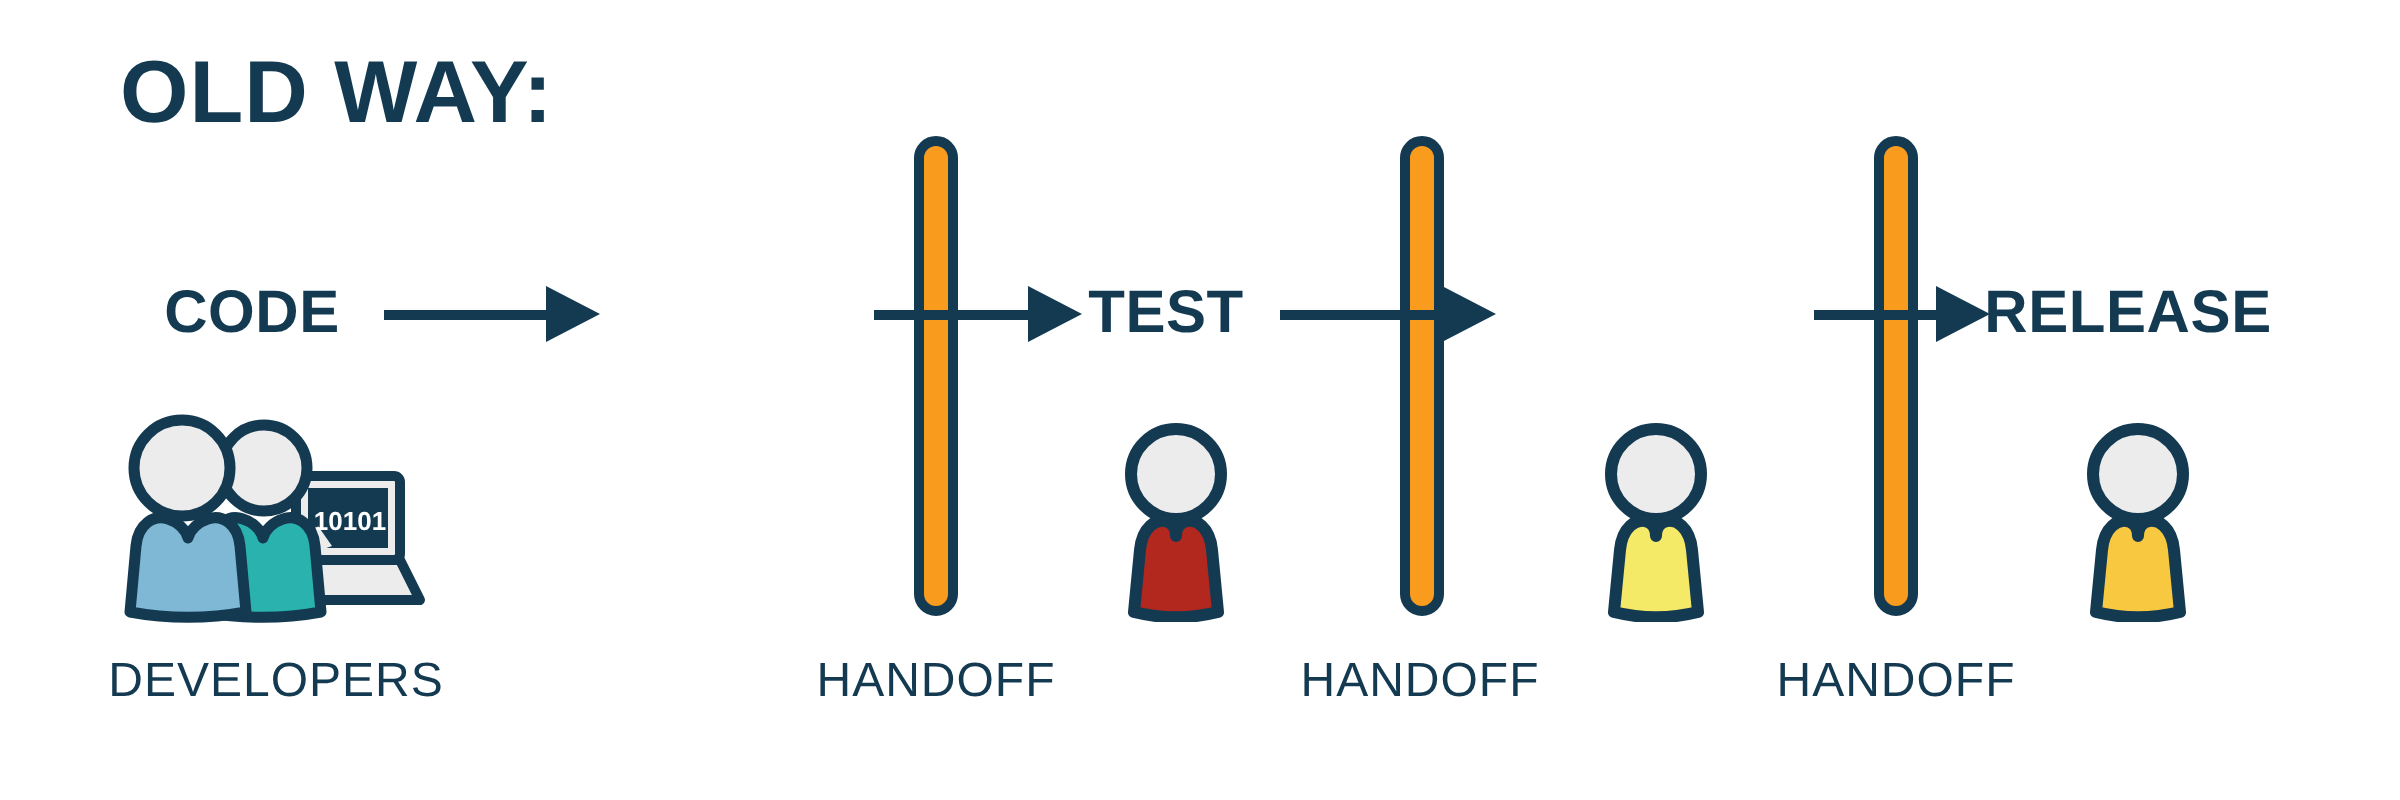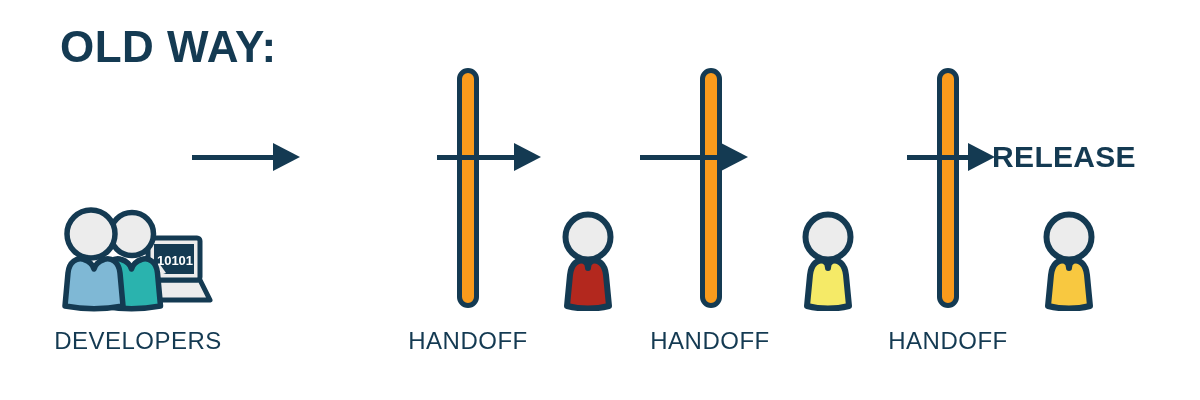--- a/index.html
+++ b/index.html
@@ -70,20 +70,22 @@
     font-family:"Liberation Sans", sans-serif;
   }
 </style>
 </head>
 <body>
 
 <div class="canvas">
 
   <div class="title">OLD WAY:</div>
 
+  <div class="stage" style="left:126px">CODE</div>
+  <div class="stage" style="left:583px">TEST</div>
   <div class="stage" style="left:1064px">RELEASE</div>
 
   <div class="arrow" style="left:192px;width:82px"></div>
   <div class="arrow" style="left:437px;width:78px"></div>
   <div class="arrow" style="left:640px;width:82px"></div>
   <div class="arrow" style="left:907px;width:62px"></div>
 
   <div class="bar" style="left:457px"></div>
   <div class="bar" style="left:700px"></div>
   <div class="bar" style="left:937px"></div>

